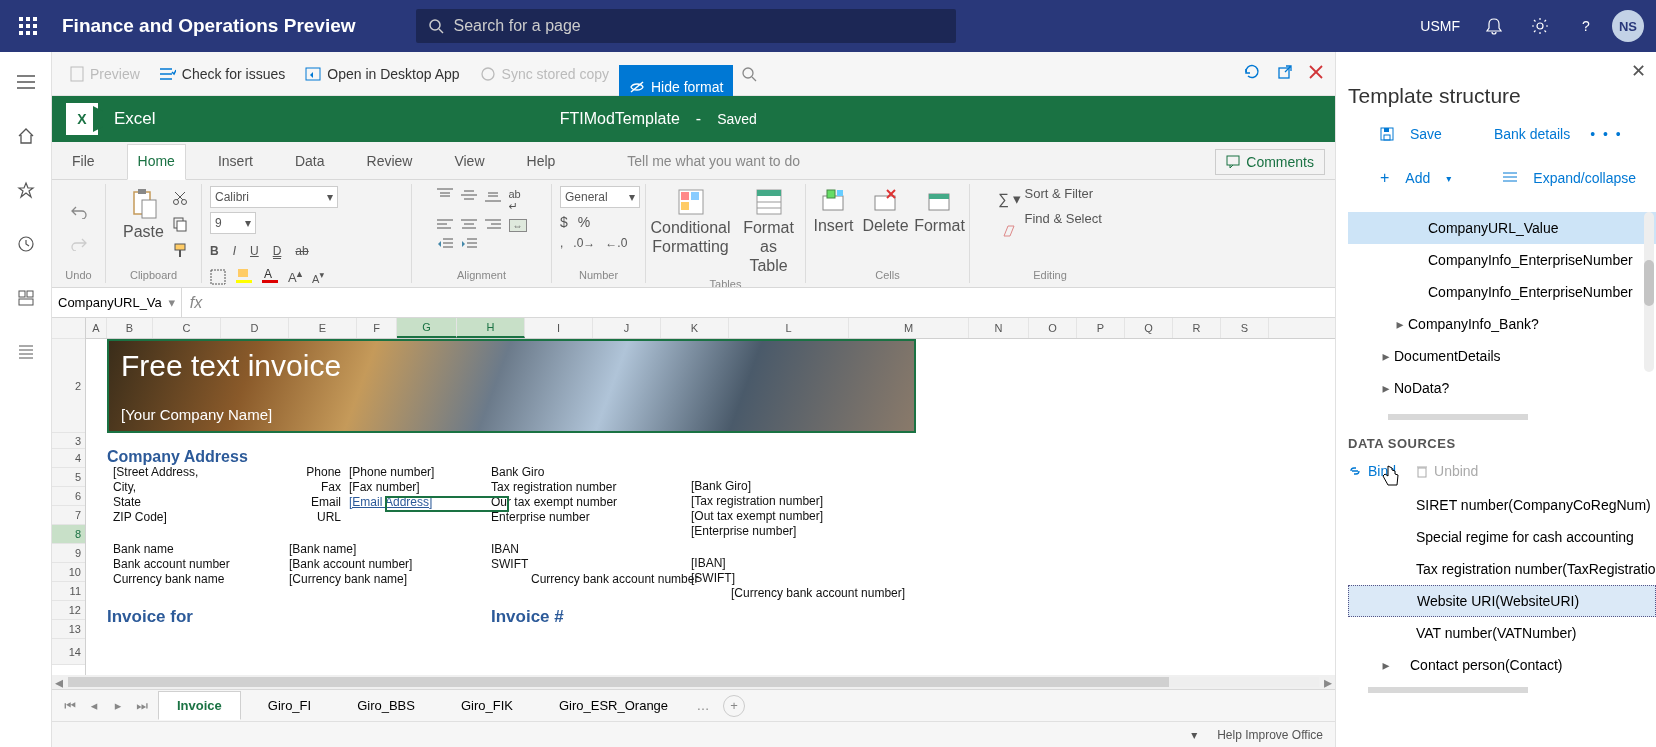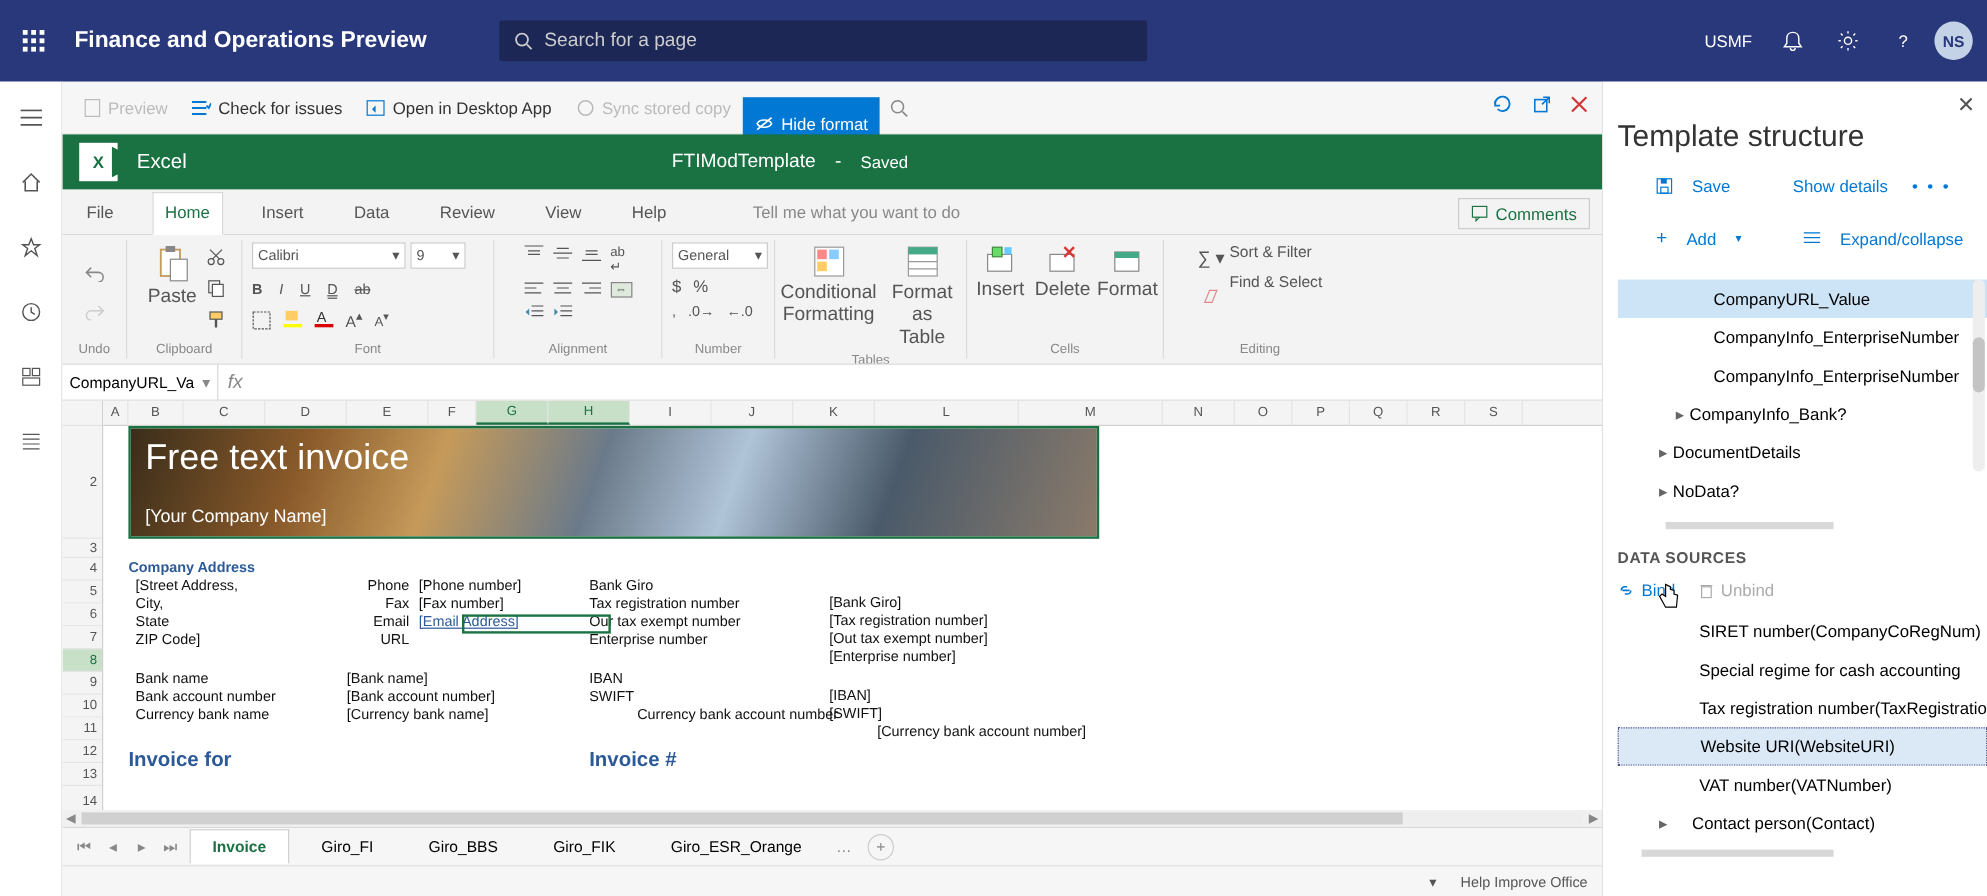--- a/index.html
+++ b/index.html
@@ -1,19 +1,19 @@
 <!DOCTYPE html>
 <html><head>
 <meta charset="utf-8">
 <style>
 * { margin: 0; padding: 0; box-sizing: border-box; font-family: "Segoe UI", Arial, sans-serif; }
 body { width: 1656px; height: 747px; overflow: hidden; background: #fff; display: flex; flex-direction: column; }
 
 
-.top-nav { height: 68px; background: #29387a; display: flex; align-items: center; color: #fff; padding: 0 4px; }
+.top-nav { height: 52px; background: #29387a; display: flex; align-items: center; color: #fff; padding: 0 4px; }
 .waffle { width: 48px; height: 52px; display: flex; align-items: center; justify-content: center; }
 .waffle-grid { display: grid; grid-template-columns: repeat(3, 4px); grid-template-rows: repeat(3, 4px); gap: 3px; }
 .waffle-grid span { background: #fff; width: 4px; height: 4px; }
 .app-title { font-size: 19px; font-weight: 600; margin-left: 10px; }
 .search-box { margin-left: 60px; width: 540px; height: 34px; background: rgba(0,0,0,0.3); border-radius: 2px; display: flex; align-items: center; padding: 0 12px; color: #ccc; }
 .search-box svg { margin-right: 10px; }
 .top-nav-right { margin-left: auto; display: flex; align-items: center; gap: 6px; padding-right: 8px; }
 .top-nav-right .company { font-size: 14px; margin-right: 8px; }
 .icon-btn { width: 40px; height: 40px; display: flex; align-items: center; justify-content: center; cursor: pointer; }
 .avatar { width: 32px; height: 32px; border-radius: 50%; background: #c3d2e6; color: #29387a; display: flex; align-items: center; justify-content: center; font-size: 13px; font-weight: 600; }
@@ -96,36 +96,36 @@
 
 .data-area { position: relative; margin-left: 21px; width: 1100px; font-size: 12px; color: #111; }
 .da-row { display: flex; height: 15px; align-items: center; }
 .da-row.rr9 { height: 17px; }
 .da-c0 { width: 182px; padding-left: 6px; }
 .da-lbl { width: 60px; text-align: right; padding-right: 8px; }
 .da-val { width: 142px; }
 .da-c3 { width: 200px; }
 .da-c4 { width: 200px; margin-top: 28px; }
 .selcell { position: absolute; border: 2px solid #1a7243; left: 278px; top: 63px; width: 124px; height: 16px; pointer-events: none; }
-.section-head { color: #2c5a99; font-weight: 700; font-size: 12px; padding-left: 0px; }
+.section-head { color: #2c5a99; font-weight: 700; font-size: 16px; padding-left: 0px; }
 .inv-head { font-size: 17px; color: #2c5a99; font-weight: 600; }
 
 
 .sheet-tabs-row { height: 32px; border-top: 1px solid #d8d8d8; background: #f6f6f6; display: flex; align-items: center; padding: 0 6px; font-size: 13px; }
 .sheet-tabs-row .navb { width: 24px; text-align: center; color: #888; cursor: pointer; }
 .sheet-tabs-row .stab { padding: 6px 18px; margin: 0 4px; border: 1px solid transparent; cursor: pointer; }
 .sheet-tabs-row .stab.active { background: #fff; border: 1px solid #d0d0d0; border-bottom-color: #fff; color: #1a7243; font-weight: 600; }
 .addsheet { width: 22px; height: 22px; border: 1px solid #ccc; border-radius: 50%; display: flex; align-items: center; justify-content: center; color: #888; margin-left: 8px; cursor: pointer; }
 
 .status-bar { height: 26px; background: #f6f6f6; border-top: 1px solid #e0e0e0; display: flex; align-items: center; justify-content: flex-end; padding: 0 12px; font-size: 12px; color: #555; }
 
 
 .right-panel { width: 320px; display: flex; flex-direction: column; background: #fff; padding: 8px 0 8px 12px; overflow: hidden; }
 .rp-close { display: flex; justify-content: flex-end; padding-right: 10px; }
-.rp-title { font-size: 25px; color: #333; padding: 2px 0 12px; }
+.rp-title { font-size: 21px; color: #333; padding: 2px 0 12px; }
 .rp-btns { display: flex; align-items: center; gap: 20px; padding: 6px 0; color: #0078d4; font-size: 14px; }
 .rp-btns .rpb { display: flex; align-items: center; gap: 16px; cursor: pointer; padding-left: 32px; }
 .rp-btns .dots { letter-spacing: 2px; }
 .rp-tree { flex: 0 0 auto; overflow-x: hidden; overflow-y: hidden; padding: 4px 0; position: relative; }
 .tree-item { display: flex; align-items: center; height: 32px; font-size: 14px; cursor: pointer; padding-left: 12px; position: relative; }
 .tree-item.indent1 { padding-left: 44px; }
 .tree-item.indent2 { padding-left: 80px; }
 .tree-item.sel { background: #cde4f7; }
 .tree-item .chev { width: 16px; display: inline-flex; justify-content: center; color: #666; }
 .rp-scroll { position: absolute; right: 2px; top: 4px; width: 10px; height: 160px; background: #eee; border-radius: 5px; }
@@ -365,21 +365,21 @@
             <svg width="16" height="16" viewBox="0 0 16 16">
                 <rect x="3" y="2" width="10" height="6" fill="#fc6" stroke="#555"></rect>
                 <line x1="8" y1="8" x2="8" y2="15" stroke="#555" stroke-width="2"></line>
               </svg>
           </div>
         </div>
         <div class="rg-label">Clipboard</div>
       </div>
       <div class="rib-group" style="width:210px;">
         <div class="rg-body rcol" style="align-items:flex-start;width:100%;">
-          <div style="display:flex;gap:4px;width:100%;">
+          <div style="display:flex;gap:4px;width:100%;flex-direction:column;">
             <div class="rsel" style="width:128px;">
                 <span>Calibri</span>
                 <span>▾</span>
               </div>
             <div class="rsel" style="width:46px;">
                 <span>9</span>
                 <span>▾</span>
               </div>
           </div>
           <div style="display:flex;gap:14px;padding-top:6px;">
@@ -705,21 +705,21 @@
     <div class="rp-btns">
       <div class="rpb">
           <svg width="14" height="14" viewBox="0 0 14 14">
             <rect x="1" y="1" width="12" height="12" fill="none" stroke="#0078d4"></rect>
             <rect x="4" y="8" width="6" height="5" fill="none" stroke="#0078d4"></rect>
             <rect x="4" y="1" width="5" height="4" fill="#0078d4"></rect>
           </svg>
           <span>Save</span>
         </div>
       <div class="rpb">
-          <span>Show details</span>
+          <span>Bank details</span>
         </div>
       <span class="dots">• • •</span>
     </div>
     <div class="rp-btns">
       <div class="rpb">
           <span style="font-size:16px;">+</span>
           <span>Add</span>
           <span style="font-size:10px;">▾</span>
         </div>
       <div class="rpb">

